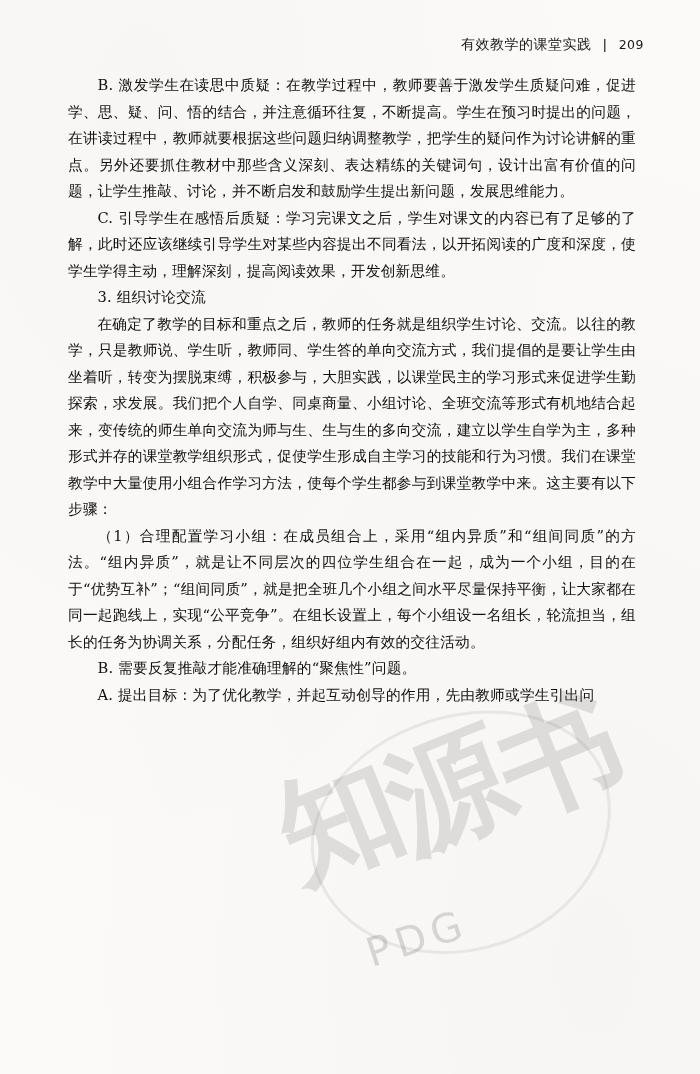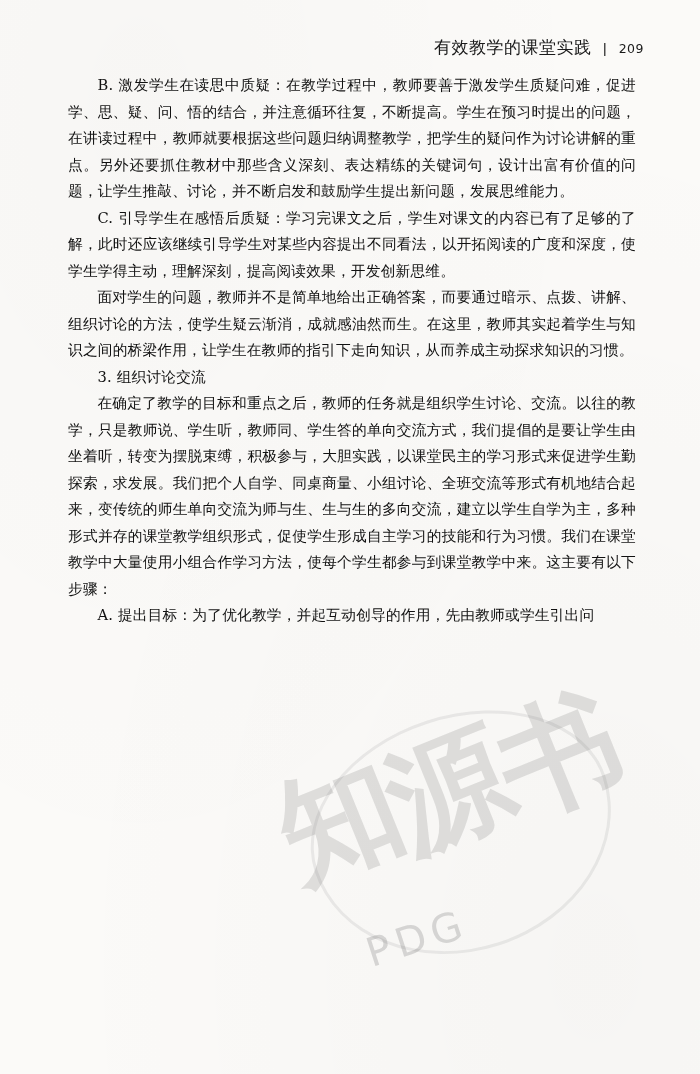--- a/index.html
+++ b/index.html
@@ -39,21 +39,21 @@
     right: 56px;
     display: flex;
     align-items: baseline;
     gap: 10px;
     font-size: 12.5px;
     letter-spacing: 0.5px;
     color: #1a1a1a;
   }
   .header .title {
     font-family: Liberation Sans, sans-serif;
-    font-size: 17px;
+    font-size: 14px;
   }
   .header .sep {
     color: #333;
     font-weight: bold;
     padding: 0 1px;
   }
   .header .pageno {
     font-family: "DejaVu Sans", "Liberation Sans", sans-serif;
     font-size: 12.5px;
   }
@@ -125,23 +125,24 @@
 
   <div class="header">
     <span class="title">有效教学的课堂实践</span>
     <span class="sep">|</span>
     <span class="pageno">209</span>
   </div>
 
   <div class="body-text">
     <p>B. 激发学生在读思中质疑：在教学过程中，教师要善于激发学生质疑问难，促进学、思、疑、问、悟的结合，并注意循环往复，不断提高。学生在预习时提出的问题，在讲读过程中，教师就要根据这些问题归纳调整教学，把学生的疑问作为讨论讲解的重点。另外还要抓住教材中那些含义深刻、表达精练的关键词句，设计出富有价值的问题，让学生推敲、讨论，并不断启发和鼓励学生提出新问题，发展思维能力。</p>
     <p>C. 引导学生在感悟后质疑：学习完课文之后，学生对课文的内容已有了足够的了解，此时还应该继续引导学生对某些内容提出不同看法，以开拓阅读的广度和深度，使学生学得主动，理解深刻，提高阅读效果，开发创新思维。</p>
-    <p>面对学生的问题，教师并不是简单地给出正确答案，而要通过暗示、点拨、讲解、组织讨论的方法，使学生疑云渐消，成就感油然而生。在这里，教师其实起着学生与知识之间的桥梁作用，让学生在教师的指引下走向知识，从而养成主动探求知识的习惯。</p>
     <p>3. 组织讨论交流</p>
     <p>在确定了教学的目标和重点之后，教师的任务就是组织学生讨论、交流。以往的教学，只是教师说、学生听，教师同、学生答的单向交流方式，我们提倡的是要让学生由坐着听，转变为摆脱束缚，积极参与，大胆实践，以课堂民主的学习形式来促进学生勤探索，求发展。我们把个人自学、同桌商量、小组讨论、全班交流等形式有机地结合起来，变传统的师生单向交流为师与生、生与生的多向交流，建立以学生自学为主，多种形式并存的课堂教学组织形式，促使学生形成自主学习的技能和行为习惯。我们在课堂教学中大量使用小组合作学习方法，使每个学生都参与到课堂教学中来。这主要有以下步骤：</p>
+    <p>（1）合理配置学习小组：在成员组合上，采用“组内异质”和“组间同质”的方法。“组内异质”，就是让不同层次的四位学生组合在一起，成为一个小组，目的在于“优势互补”；“组间同质”，就是把全班几个小组之间水平尽量保持平衡，让大家都在同一起跑线上，实现“公平竞争”。在组长设置上，每个小组设一名组长，轮流担当，组长的任务为协调关系，分配任务，组织好组内有效的交往活动。</p>
+    <p>B. 需要反复推敲才能准确理解的“聚焦性”问题。</p>
     <p>A. 提出目标：为了优化教学，并起互动创导的作用，先由教师或学生引出问</p>
   </div>
 
   <div class="watermark">
     <div class="wm-oval"></div>
     <div class="wm-char wm1">知</div>
     <div class="wm-char wm2">源</div>
     <div class="wm-char wm3">书</div>
     <div class="wm-label">PDG</div>
   </div>

